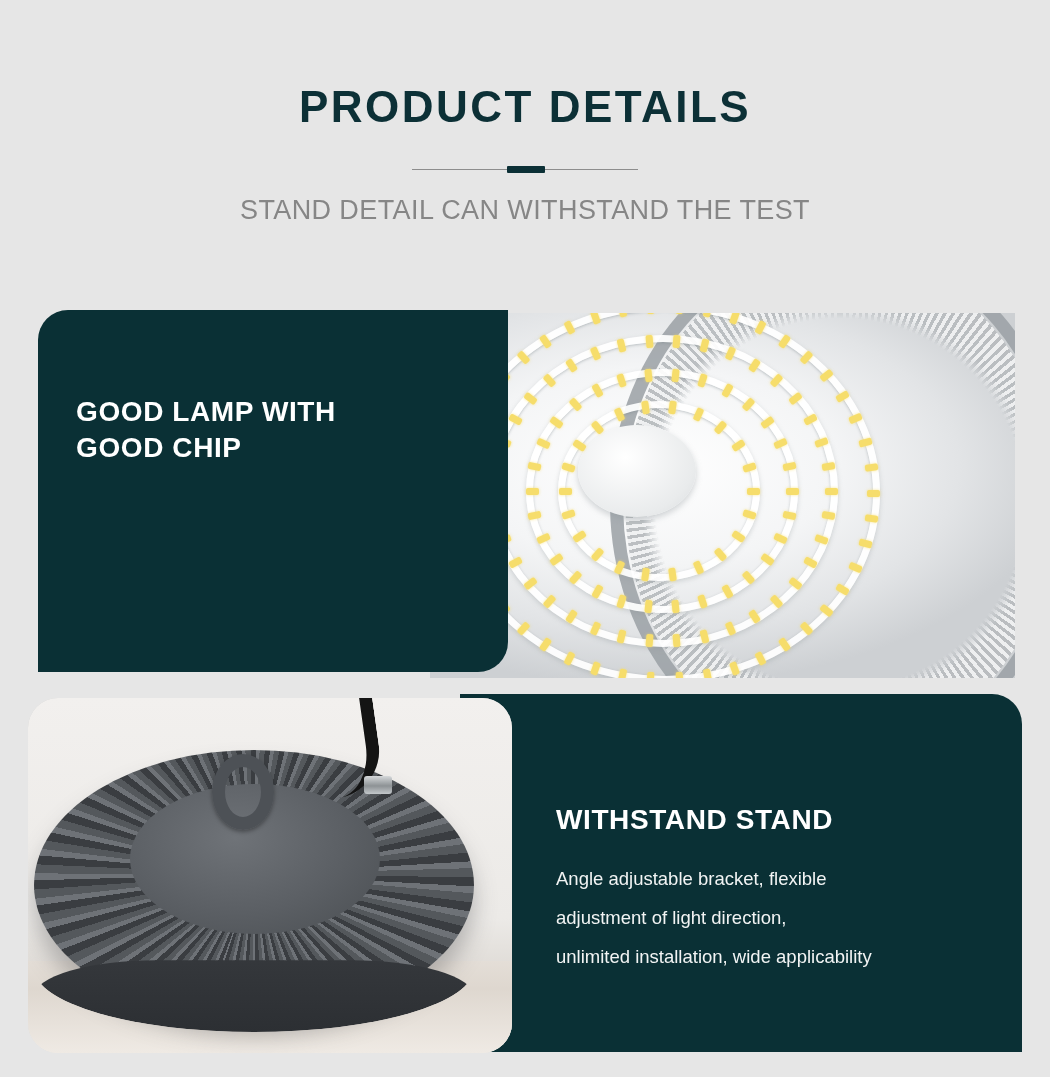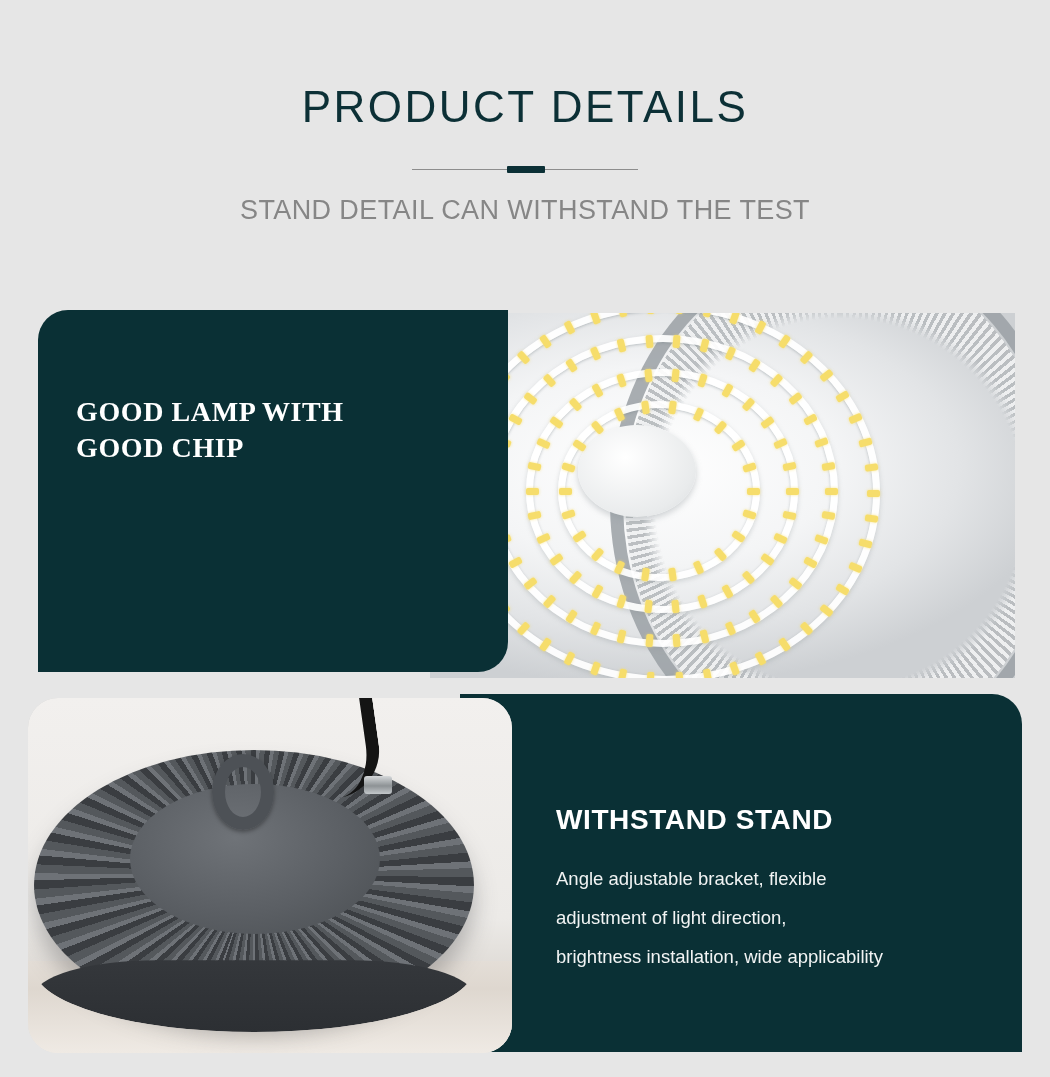--- a/index.html
+++ b/index.html
@@ -18,21 +18,21 @@
 
   
   .header {
     width: 100%;
     padding-top: 84px;
     text-align: center;
   }
 
   .page-title {
     font-size: 44px;
-    font-weight: normal;
+    font-weight: bold;
     letter-spacing: 2.5px;
     color: #0c3036;
     line-height: 1.05;
   }
 
   .divider {
     position: relative;
     width: 226px;
     height: 10px;
     margin: 34px auto 0 auto;
@@ -63,21 +63,21 @@
     line-height: 1.2;
   }
 
   
   .feature {
     position: absolute;
     left: 0;
     width: 1050px;
   }
 
-  #feature-1 { top: 310px; height: 368px; font-family: Liberation Serif, serif; }
+  #feature-1 { top: 310px; height: 368px; }
   #feature-2 { top: 690px; height: 365px; }
 
   .photo {
     position: absolute;
     overflow: hidden;
     background: #cfcfcf;
   }
 
   .panel {
     position: absolute;
@@ -451,21 +451,21 @@
 
 </div>
 
 <div class="feature" id="feature-2">
 
   <div class="panel">
     <div class="panel-inner">
       <div class="feature-title">WITHSTAND STAND</div>
       <div class="feature-body">Angle adjustable bracket, flexible
 adjustment of light direction,
-brightness installation, wide applicability</div>
+unlimited installation, wide applicability</div>
     </div>
   </div>
 
   <div class="photo">
     <div class="sink-photo">
       <div class="sink-bench"></div>
       <div class="sink-body">
         <div class="sink-hub"></div>
       </div>
       <div class="sink-edge"></div>

